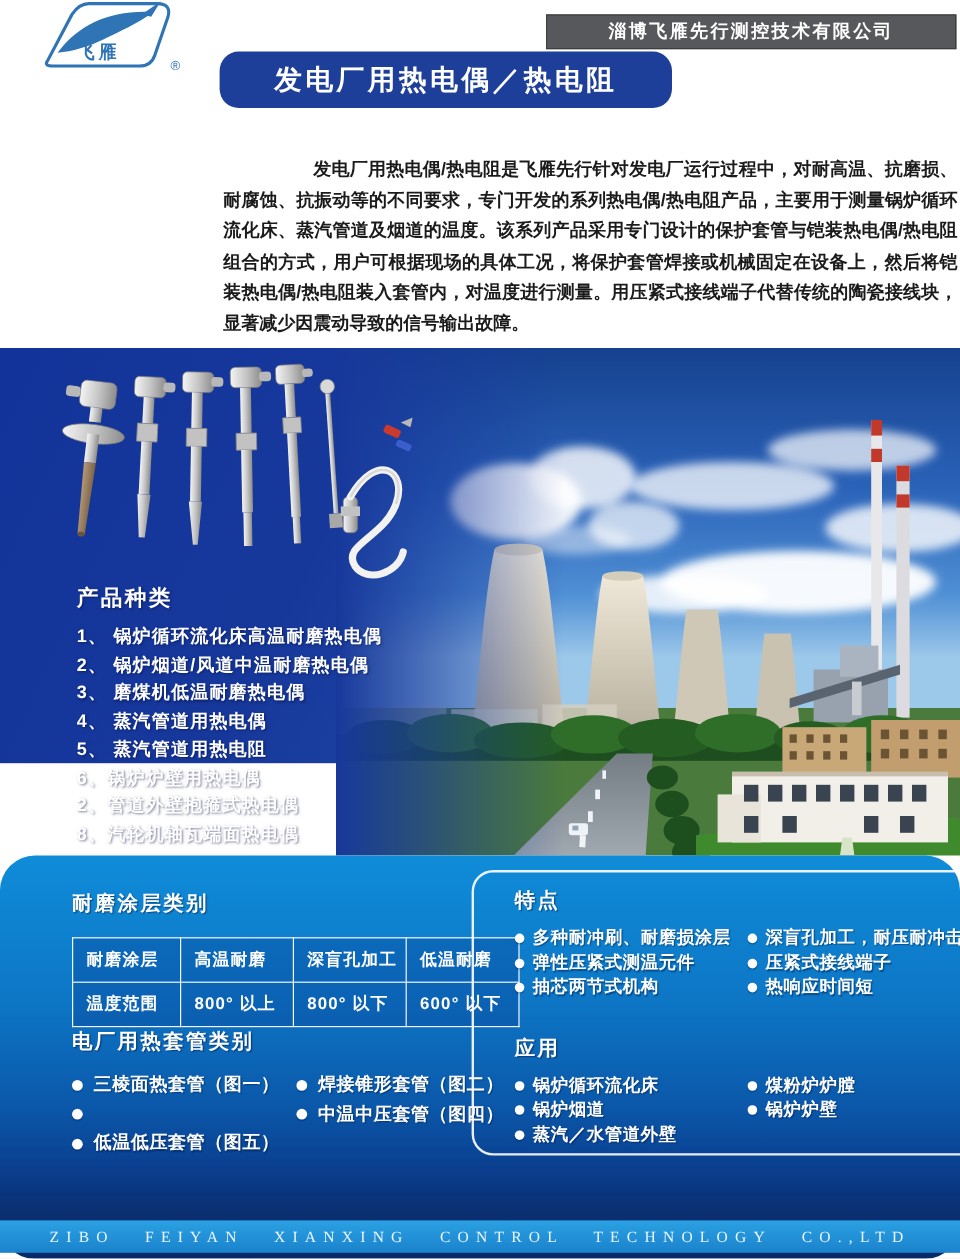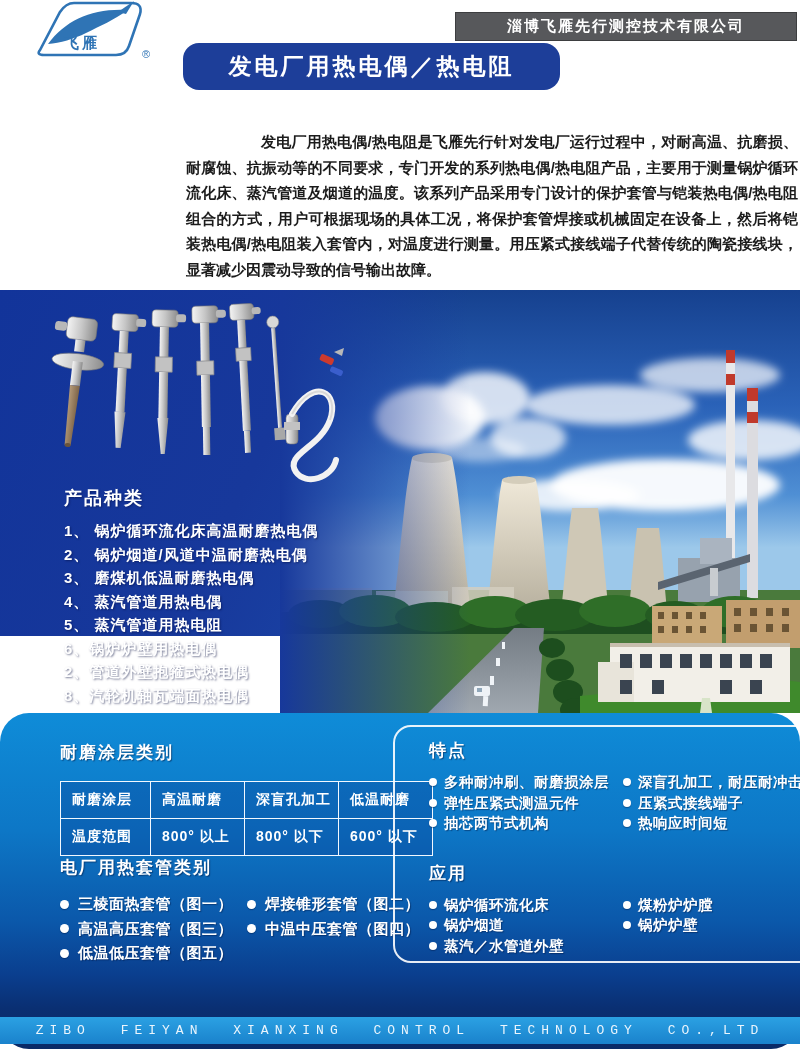--- a/index.html
+++ b/index.html
@@ -50,21 +50,21 @@
   .pb-heading{font-size:17px;font-weight:700;letter-spacing:2px;margin:2px 0 10px;
       text-shadow:1px 1px 1px rgba(0,20,60,.5);}
   .pb-heading.second{margin-top:28px;}
   .f-row{display:flex;line-height:20.5px;}
   .f-cell{display:flex;align-items:center;width:205px;font-size:14.5px;font-weight:700;letter-spacing:.5px;
       text-shadow:1px 1px 1px rgba(0,20,60,.45);}
   .f-cell .dot{width:8px;height:8px;margin-right:7px;}
   .footer-bar{left:0;bottom:5px;width:800px;height:27px;
       background:linear-gradient(180deg,#2ba1e3 0%,#1a82cc 100%);
       display:flex;align-items:center;justify-content:center;}
-  .footer-text{font-family:Liberation Mono, monospace;font-size:13px;color:#eaf5fd;
+  .footer-text{font-family:Liberation Serif, serif;font-size:13px;color:#eaf5fd;
       letter-spacing:6px;word-spacing:16px;white-space:nowrap;}
 </style>
 </head>
 <body>
 
 <div class="page">
 
   <div class="abs logo">
     <svg width="130" height="62" viewBox="0 0 130 62">
       <path d="M10,50 Q6,55 14,55 L86,55 Q96,55 99,46 L110,14 Q113,3 101,3 L44,3 Q36,3 30,12 Z" fill="none" stroke="#2f74b5" stroke-width="2.6"></path>
@@ -346,21 +346,20 @@
               <span>三棱面热套管（图一）</span>
             </span>
           <span class="tw-cell">
               <span class="dot"></span>
               <span>焊接锥形套管（图二）</span>
             </span>
         </div>
         <div class="tw-row">
           <span class="tw-cell">
               <span class="dot"></span>
-              <span>高温高压套管（图三）</span>
             </span>
           <span class="tw-cell">
               <span class="dot"></span>
               <span>中温中压套管（图四）</span>
             </span>
         </div>
         <div class="tw-row">
           <span class="tw-cell">
               <span class="dot"></span>
               <span>低温低压套管（图五）</span>

